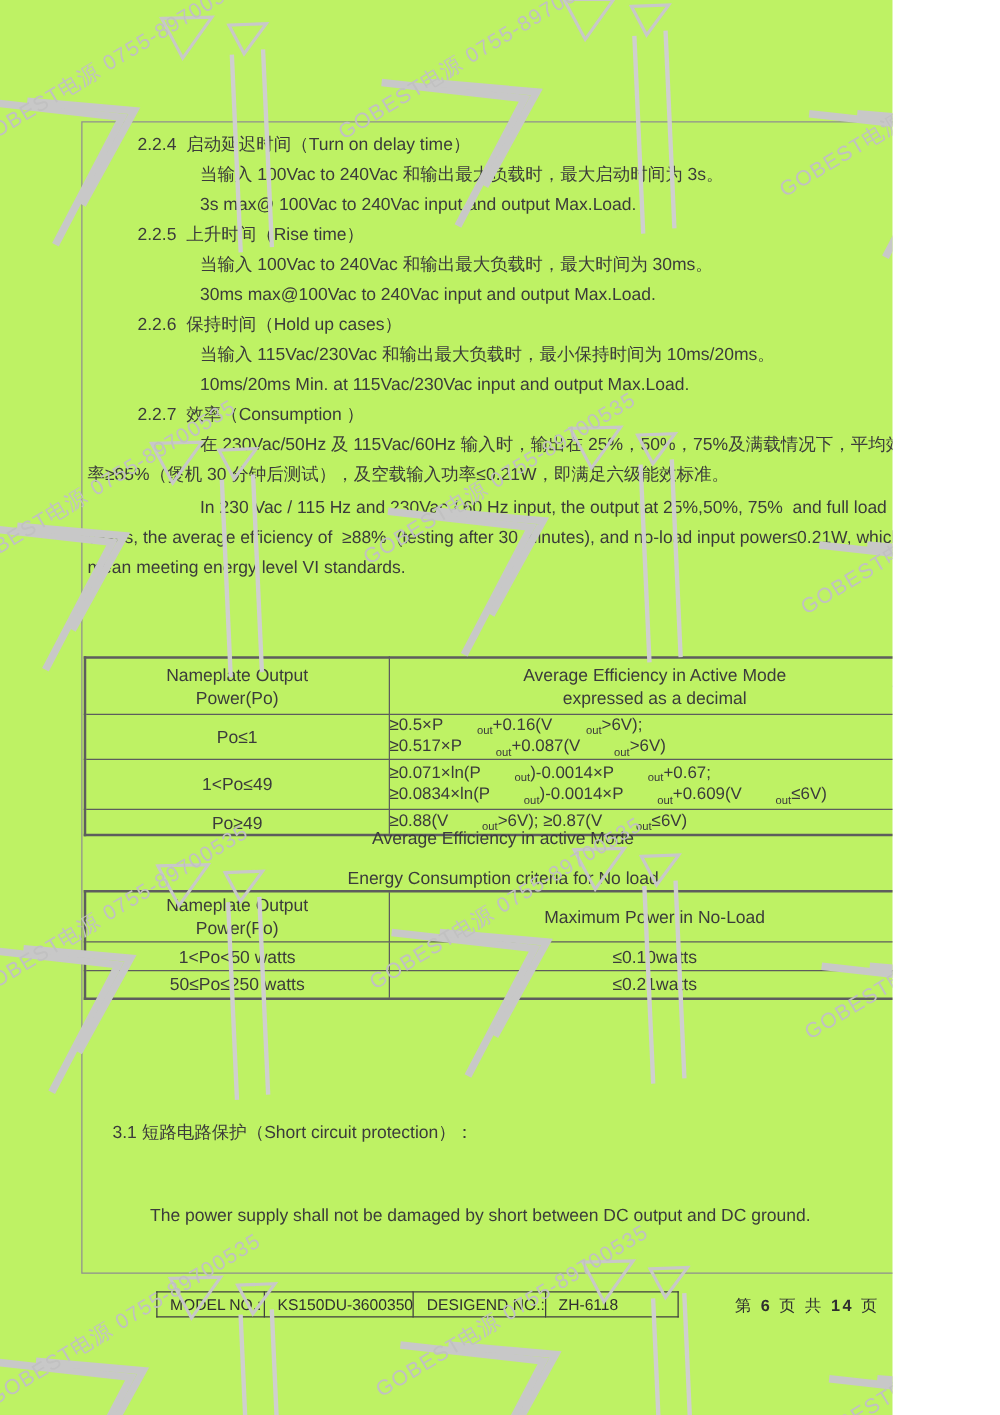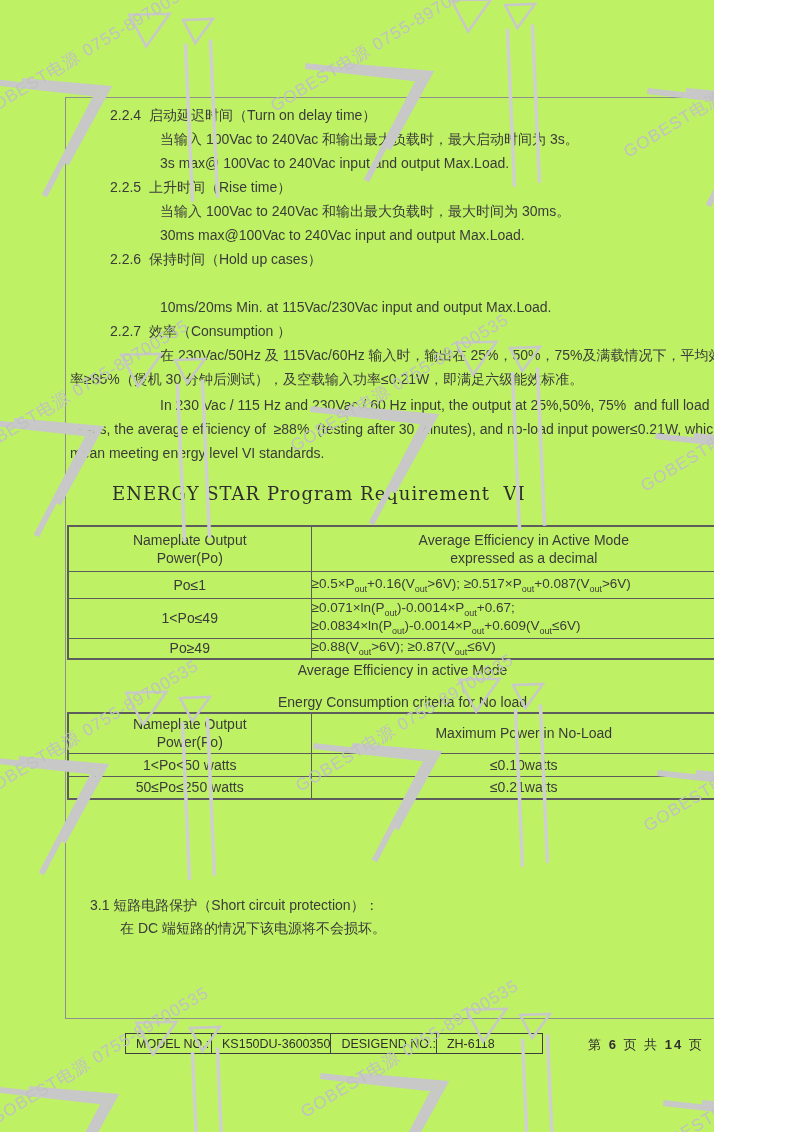--- a/index.html
+++ b/index.html
@@ -19,21 +19,21 @@
   }
   .h3 { font-size:17.5px; font-weight:bold; color:#1f1f1f; }
   .caption { position:absolute; left:67px; width:671px; text-align:center; font-size:14px; }
 
   table.tbl { position:absolute; border-collapse:collapse; table-layout:fixed;
     border:2px solid #5d5d5d; font-size:14px; color:#3b3b3b; }
   table.tbl td { border:1px solid #5d5d5d; vertical-align:middle; padding:0; }
   td.c { text-align:center; }
   td.f { text-align:left; padding-left:8px; font-size:13.5px; }
   td.hdr { text-align:center; font-size:14px; line-height:18px; }
-  sub { font-size:9px; }
+  sub { font-size:9px;margin-left:27px; }
 
   table.ftbl { position:absolute; border-collapse:collapse; border:1px solid #3f3f3f;
     font-size:12.5px; color:#2f2f2f; }
   table.ftbl td { border:1px solid #3f3f3f; vertical-align:middle; padding:0 0 0 10px; white-space:nowrap; }
 
   .page-num { font-size:13px; letter-spacing:2px; color:#2f2f2f; }
   .page-num b { font-weight:bold; }
 
   svg.wm { position:absolute; left:0; top:0; z-index:5; pointer-events:none; }
   .wmt { font-size:17px; fill:#c1c1c1; letter-spacing:1px;
@@ -48,30 +48,30 @@
 
   <div class="line" style="left:110px;top:105px">2.2.4  启动延迟时间（Turn on delay time）</div>
   <div class="line" style="left:160px;top:129px">当输入 100Vac to 240Vac 和输出最大负载时，最大启动时间为 3s。</div>
   <div class="line" style="left:160px;top:153px">3s max@ 100Vac to 240Vac input and output Max.Load.</div>
 
   <div class="line" style="left:110px;top:177px">2.2.5  上升时间（Rise time）</div>
   <div class="line" style="left:160px;top:201px">当输入 100Vac to 240Vac 和输出最大负载时，最大时间为 30ms。</div>
   <div class="line" style="left:160px;top:225px">30ms max@100Vac to 240Vac input and output Max.Load.</div>
 
   <div class="line" style="left:110px;top:249px">2.2.6  保持时间（Hold up cases）</div>
+  <div class="line" style="left:160px;top:273px">当输入 115Vac/230Vac 和输出最大负载时，最小保持时间为 10ms/20ms。</div>
   <div class="line" style="left:160px;top:297px">10ms/20ms Min. at 115Vac/230Vac input and output Max.Load.</div>
 
   <div class="line" style="left:110px;top:321px">2.2.7  效率（Consumption ）</div>
   <div class="line" style="left:160px;top:345px">在 230Vac/50Hz 及 115Vac/60Hz 输入时，输出在 25%，50%，75%及满载情况下，平均效</div>
   <div class="line" style="left:70px;top:369px">率≥85%（煲机 30 分钟后测试），及空载输入功率≤0.21W，即满足六级能效标准。</div>
   <div class="line" style="left:160px;top:395px">In 230 Vac / 115 Hz and 230Vac / 60 Hz input, the output at 25%,50%, 75%  and full load</div>
   <div class="line" style="left:70px;top:419px">cases, the average efficiency of  ≥88%  (testing after 30 minutes), and no-load input power≤0.21W, which</div>
   <div class="line" style="left:70px;top:443px">mean meeting energy level VI standards.</div>
 
-  <div class="line estar" style="left:112px;top:484px">ENERGY STAR Program Requirement  VI</div>
 
   <table class="tbl" style="left:67px;top:525px;width:671px">
     <colgroup>
         <col style="width:243px">
         <col>
       </colgroup>
     <tbody>
         <tr style="height:45px">
       <td class="hdr">
         <div>Nameplate Output</div>
@@ -118,21 +118,21 @@
       <td class="c">≤0.10watts</td>
     </tr>
     <tr style="height:23px">
       <td class="c">50≤Po≤250 watts</td>
       <td class="c">≤0.21watts</td>
     </tr>
   </tbody>
     </table>
 
   <div class="line" style="left:90px;top:895px">3.1 短路电路保护（Short circuit protection）：</div>
-  <div class="line" style="left:120px;top:918px">在 DC 端短路的情况下该电源将不会损坏。</div>
+  <div class="line" style="left:120px;top:962px">The power supply shall not be damaged by short between DC output and DC ground.</div>
 
   <table class="ftbl" style="left:125px;top:1033px;height:21px">
     <tbody>
         <tr>
       <td style="width:75px">MODEL NO.:</td>
       <td style="width:100px">KS150DU-3600350</td>
       <td style="width:90px">DESIGEND NO.:</td>
       <td style="width:95px">ZH-6118</td>
     </tr>
   </tbody>

